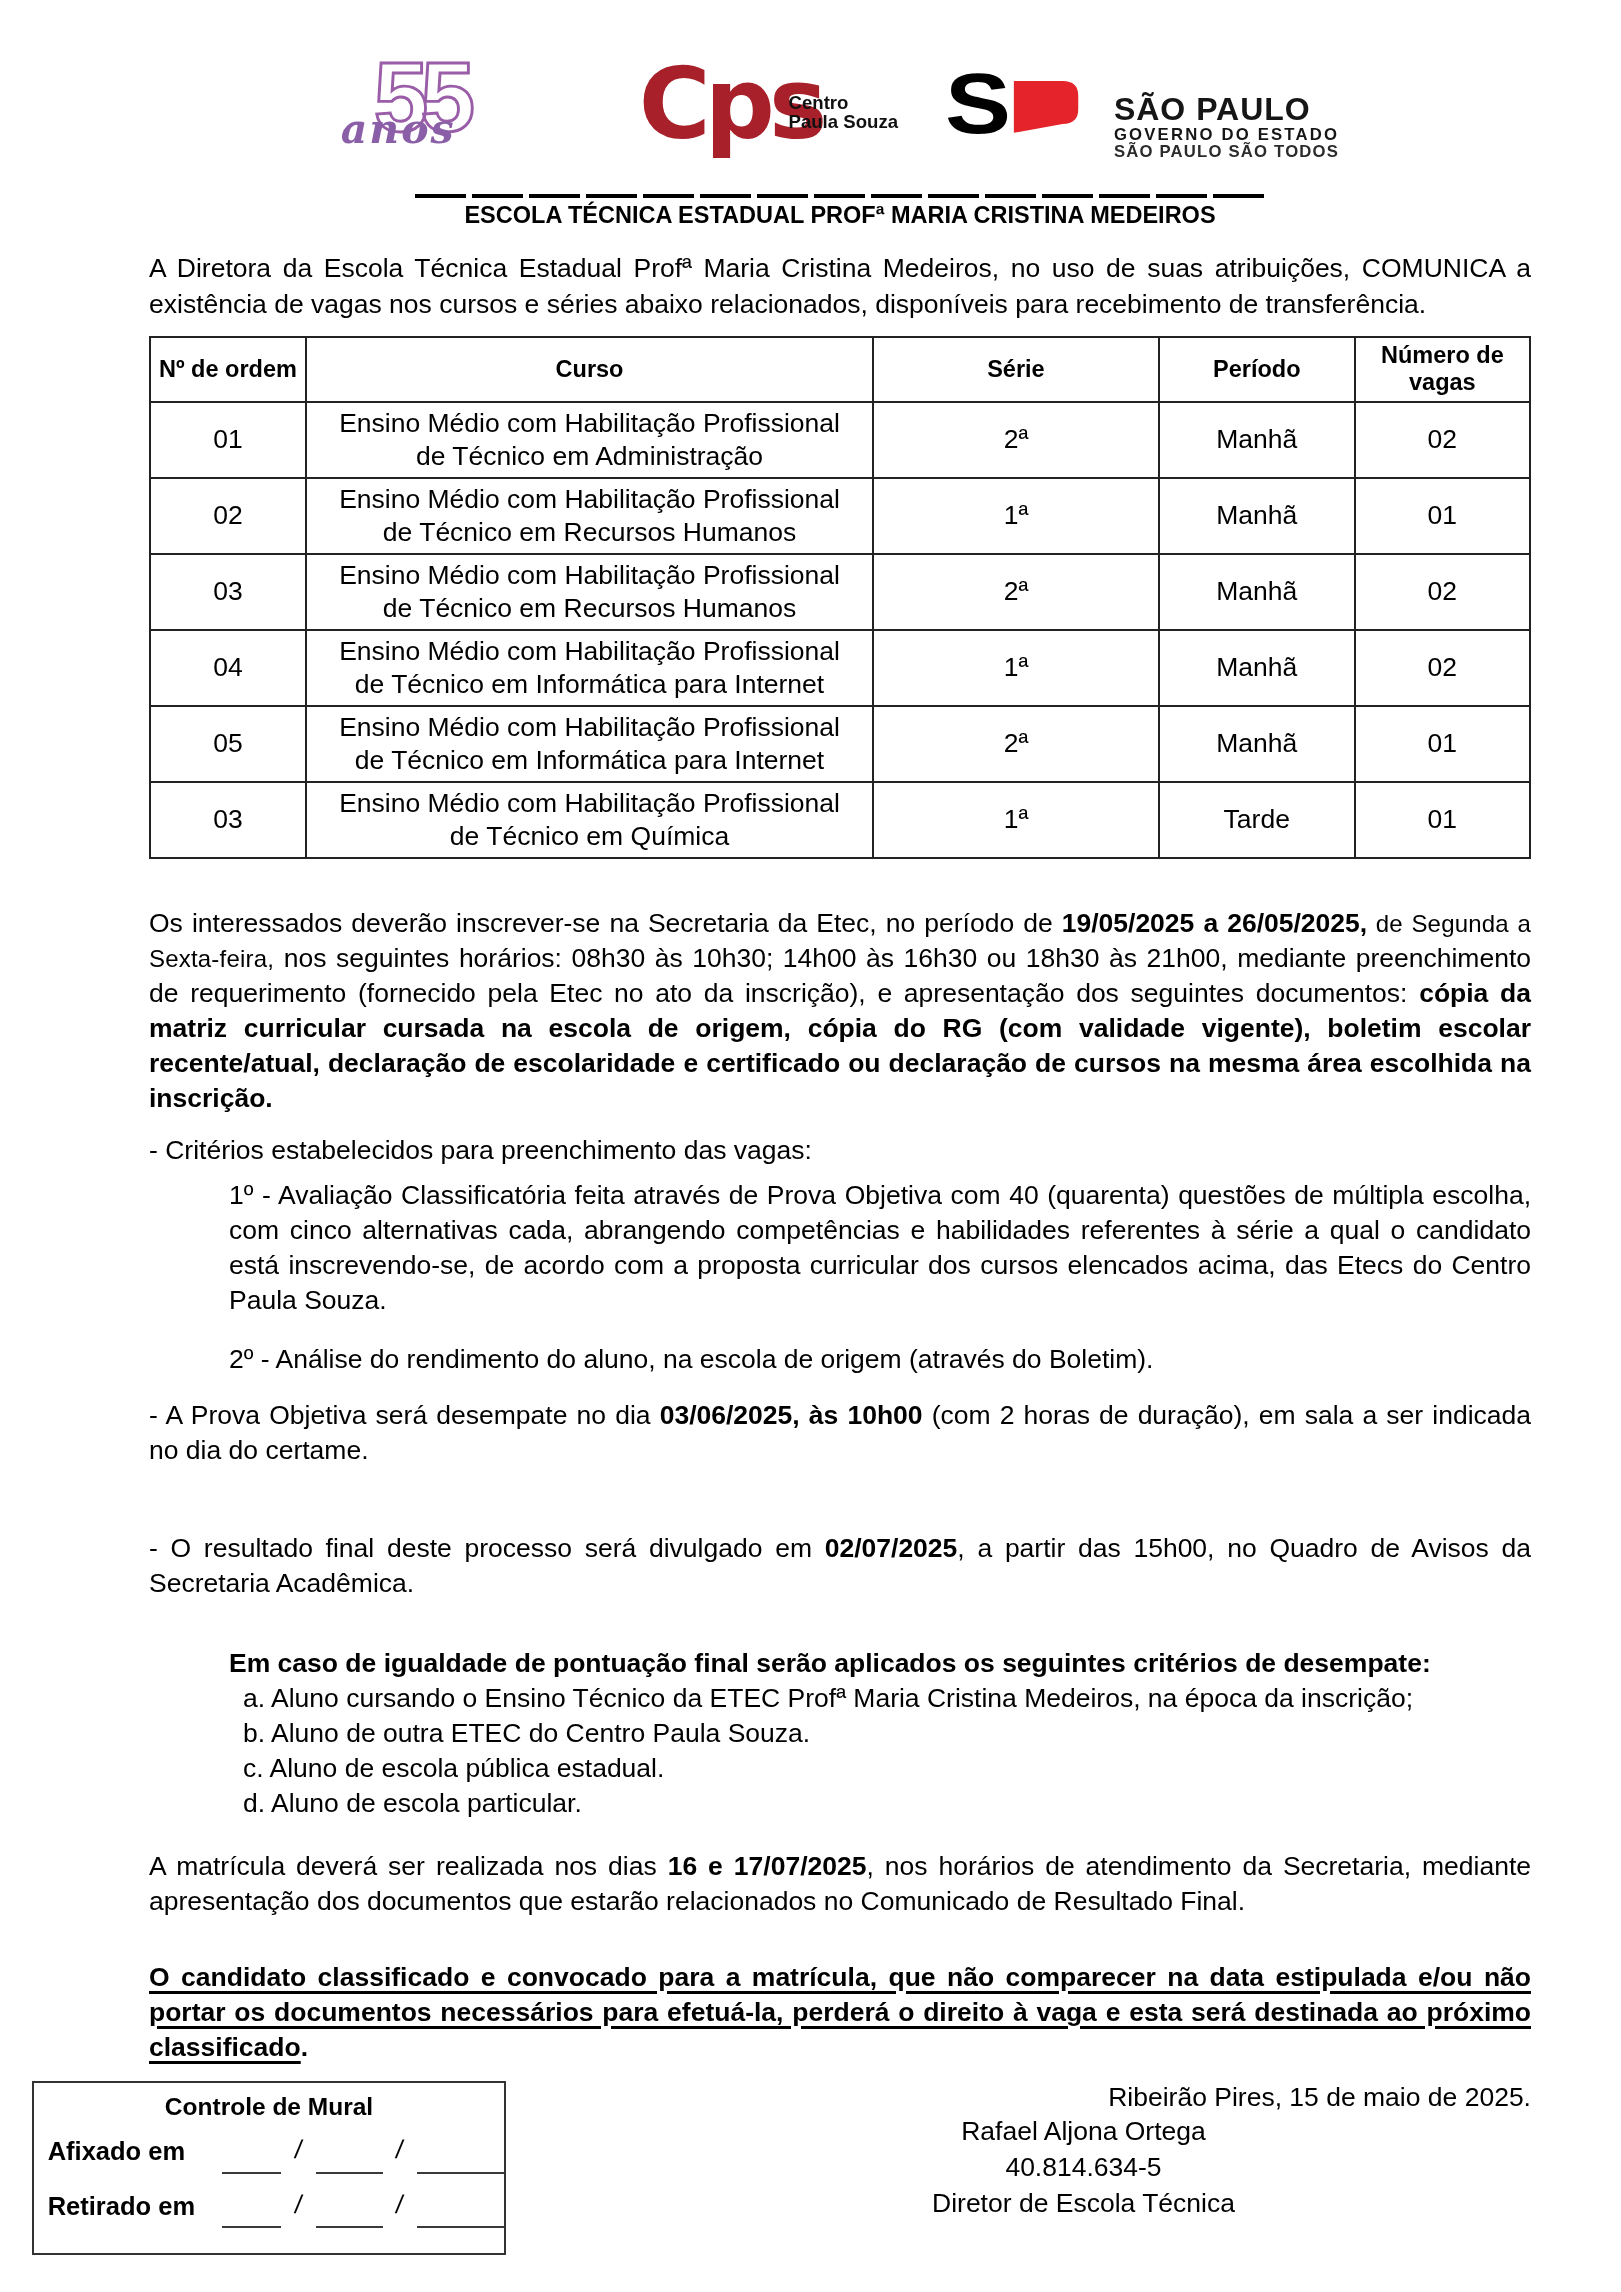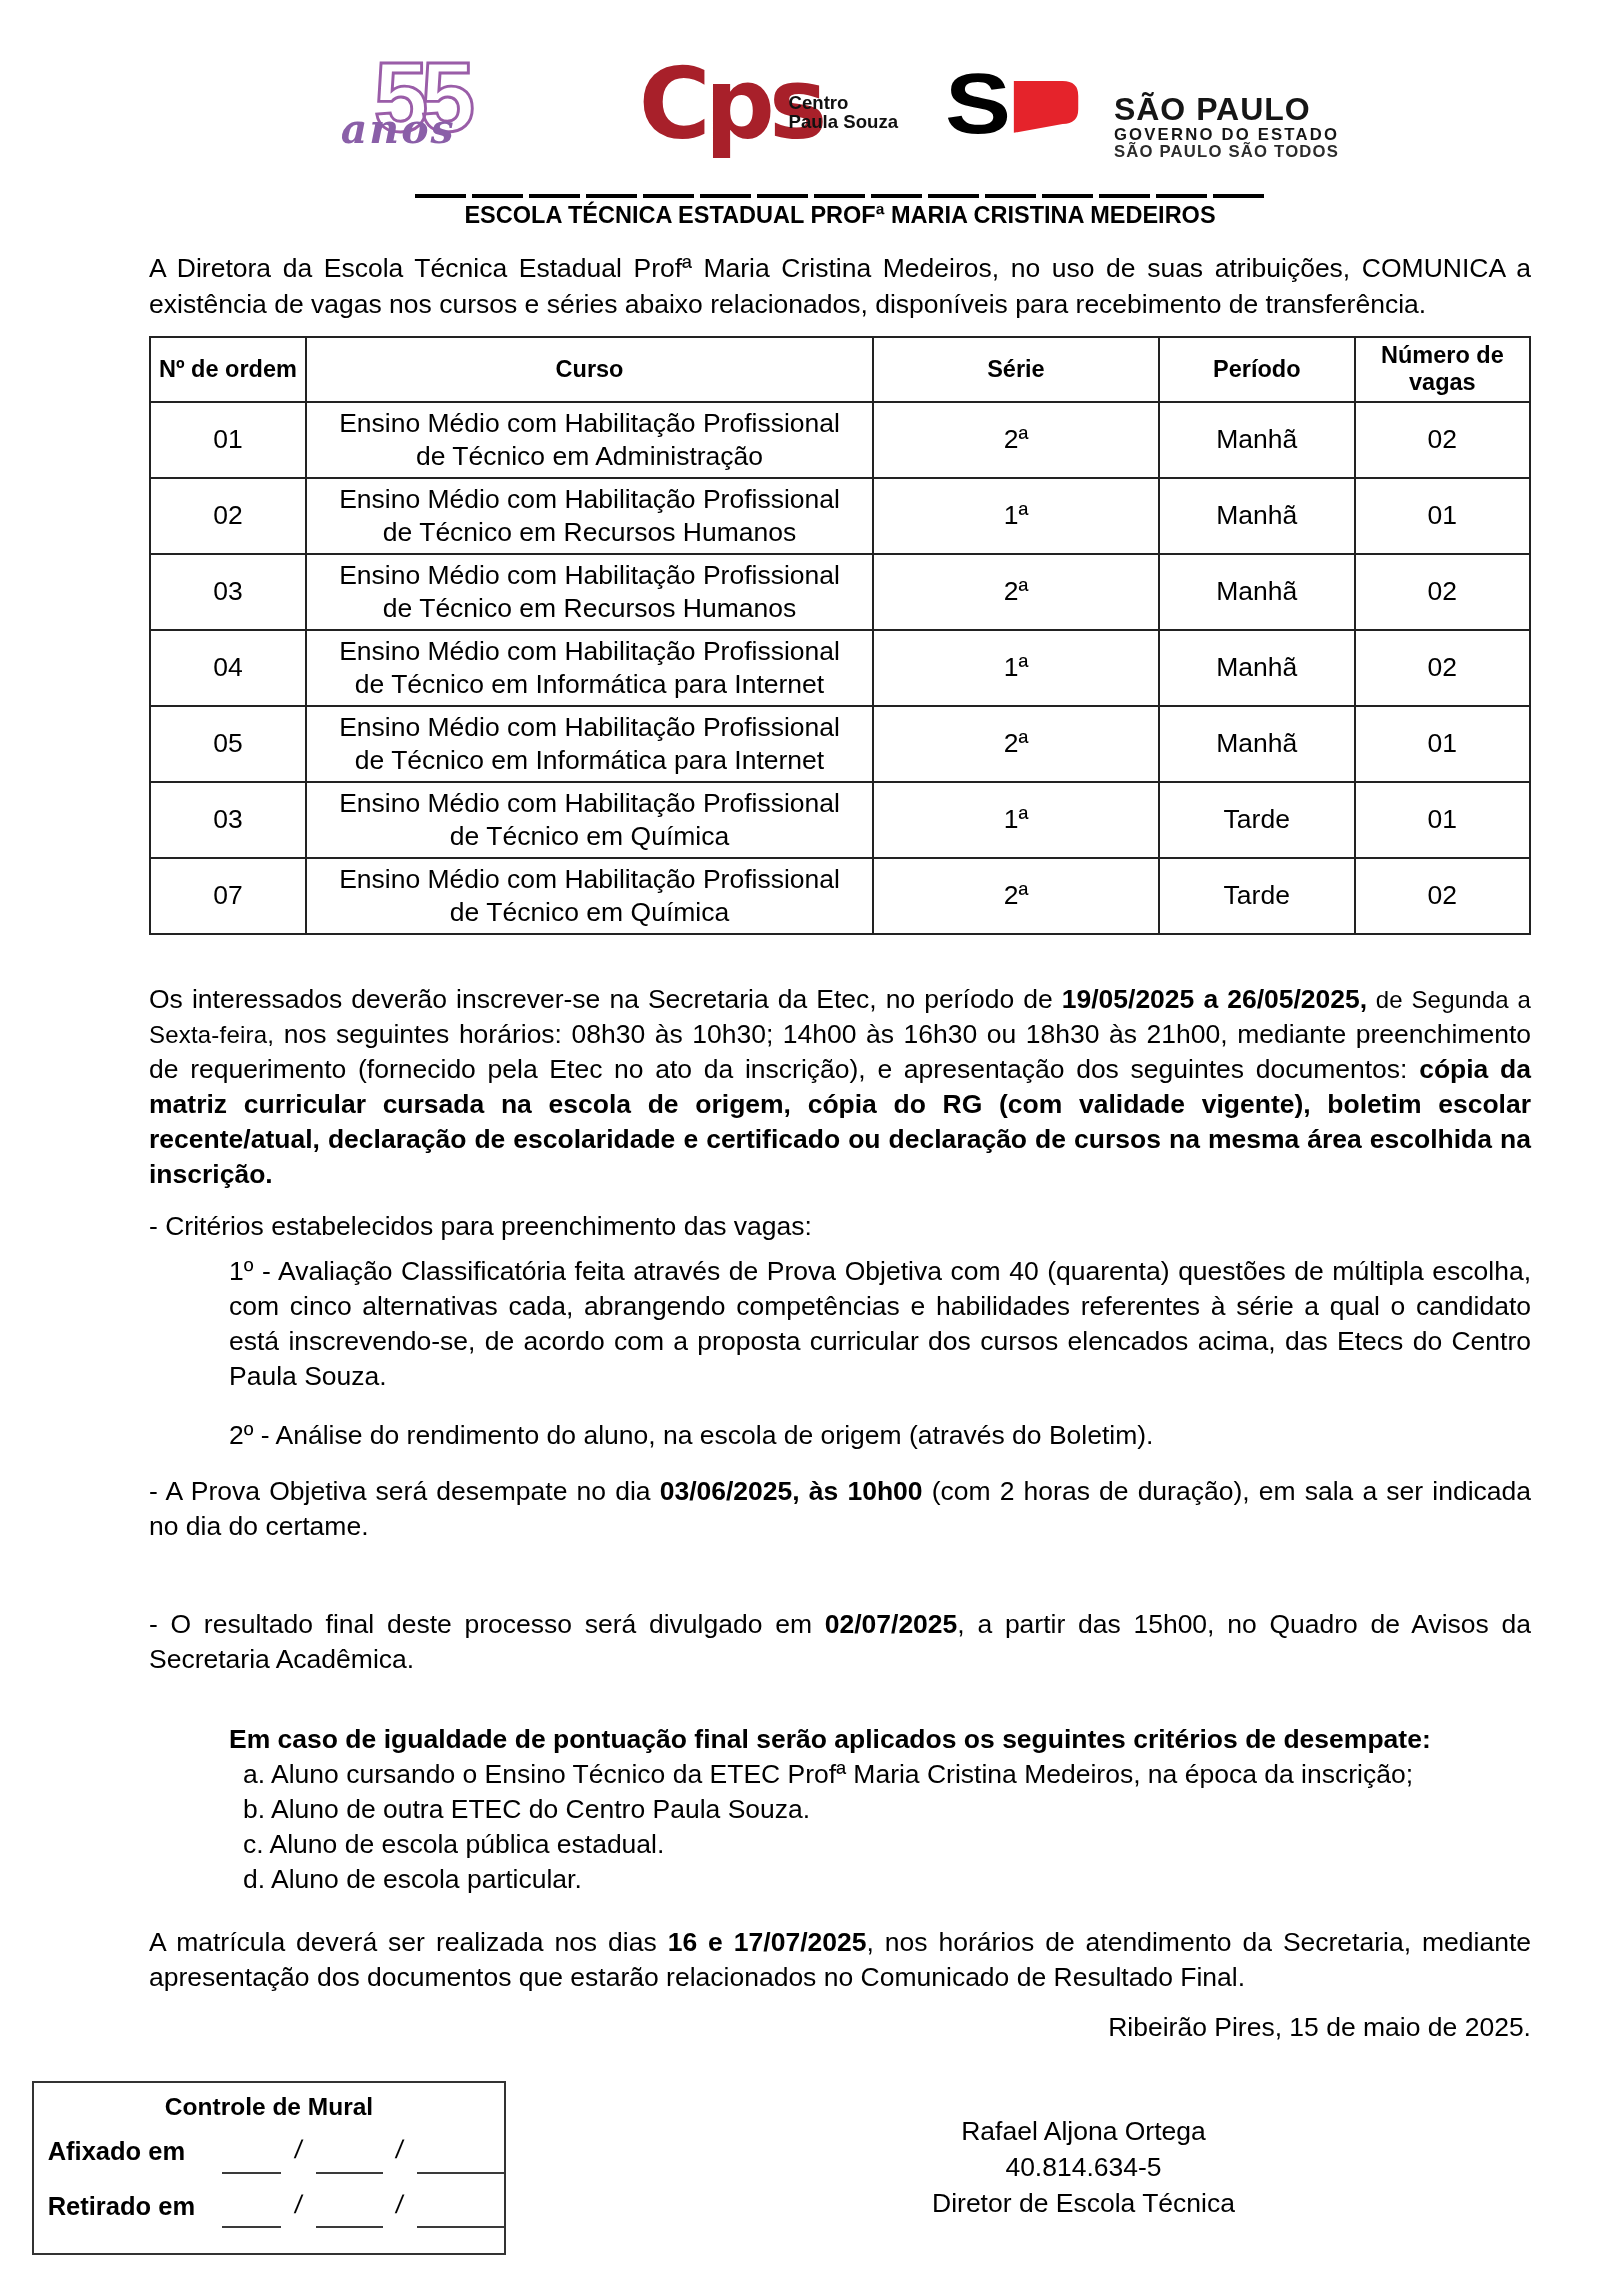--- a/index.html
+++ b/index.html
@@ -174,28 +174,20 @@
             <td class="c-vagas">01</td>
           </tr>
           <tr>
             <td class="c-ordem">03</td>
             <td class="c-curso">Ensino Médio com Habilitação Profissional
 de Técnico em Química</td>
             <td class="c-serie">1ª</td>
             <td class="c-periodo">Tarde</td>
             <td class="c-vagas">01</td>
           </tr>
-          <tr>
-            <td class="c-ordem">07</td>
-            <td class="c-curso">Ensino Médio com Habilitação Profissional
-de Técnico em Química</td>
-            <td class="c-serie">2ª</td>
-            <td class="c-periodo">Tarde</td>
-            <td class="c-vagas">02</td>
-          </tr>
         </tbody>
     </table>
 
     <p class="p mt-para"><span>Os interessados deverão inscrever-se na Secretaria da Etec, no período de </span><span class="b">19/05/2025 a 26/05/2025,</span><span class="sm"> de Segunda a Sexta-feira,</span><span> nos seguintes horários: 08h30 às 10h30; 14h00 às 16h30 ou 18h30 às 21h00, mediante preenchimento de requerimento (fornecido pela Etec no ato da inscrição), e apresentação dos seguintes documentos: </span><span class="b">cópia da matriz curricular cursada na escola de origem, cópia do RG (com validade vigente), boletim escolar recente/atual, declaração de  escolaridade e certificado ou declaração de cursos na mesma área escolhida na inscrição.</span></p>
 
     <p class="p mt-crit">- Critérios estabelecidos para preenchimento das vagas:</p>
 
     <p class="p ind mt-c1">1º - Avaliação Classificatória feita através de Prova Objetiva com 40 (quarenta) questões de múltipla escolha, com cinco alternativas cada, abrangendo competências e habilidades referentes à série a qual o candidato está inscrevendo-se, de acordo com a proposta curricular dos cursos elencados acima, das Etecs do Centro Paula Souza.</p>
 
     <p class="p ind mt-c2">2º - Análise do rendimento do aluno, na escola de origem (através do Boletim).</p>
@@ -206,20 +198,21 @@
 
     <p class="p ind bold mt-desemp">Em caso de igualdade de pontuação final serão aplicados os seguintes critérios de desempate:</p>
 
     <div class="p ind2">a. Aluno cursando o Ensino Técnico da ETEC Profª Maria Cristina Medeiros, na época da inscrição;</div>
     <div class="p ind2">b. Aluno de outra ETEC do Centro Paula Souza.</div>
     <div class="p ind2">c. Aluno de escola pública estadual.</div>
     <div class="p ind2">d. Aluno de escola particular.</div>
 
     <p class="p mt-matric"><span>A matrícula deverá ser realizada nos dias </span><span class="b">16 e 17/07/2025</span><span>, nos horários de atendimento da Secretaria, mediante apresentação dos documentos que estarão relacionados no Comunicado de Resultado Final.</span></p>
 
+    <p class="p warning"><span class="b u">O candidato classificado e convocado para a matrícula, que não comparecer na data estipulada e/ou não portar os documentos necessários para efetuá-la, perderá o direito à vaga e esta será destinada ao próximo classificado</span><span class="b">.</span></p>
 
     <div class="date-line">Ribeirão Pires, 15 de maio de 2025.</div>
   </div>
 
   <div class="sign-block">
     <div>Rafael Aljona Ortega</div>
     <div>40.814.634-5</div>
     <div>Diretor de Escola Técnica</div>
   </div>
 

